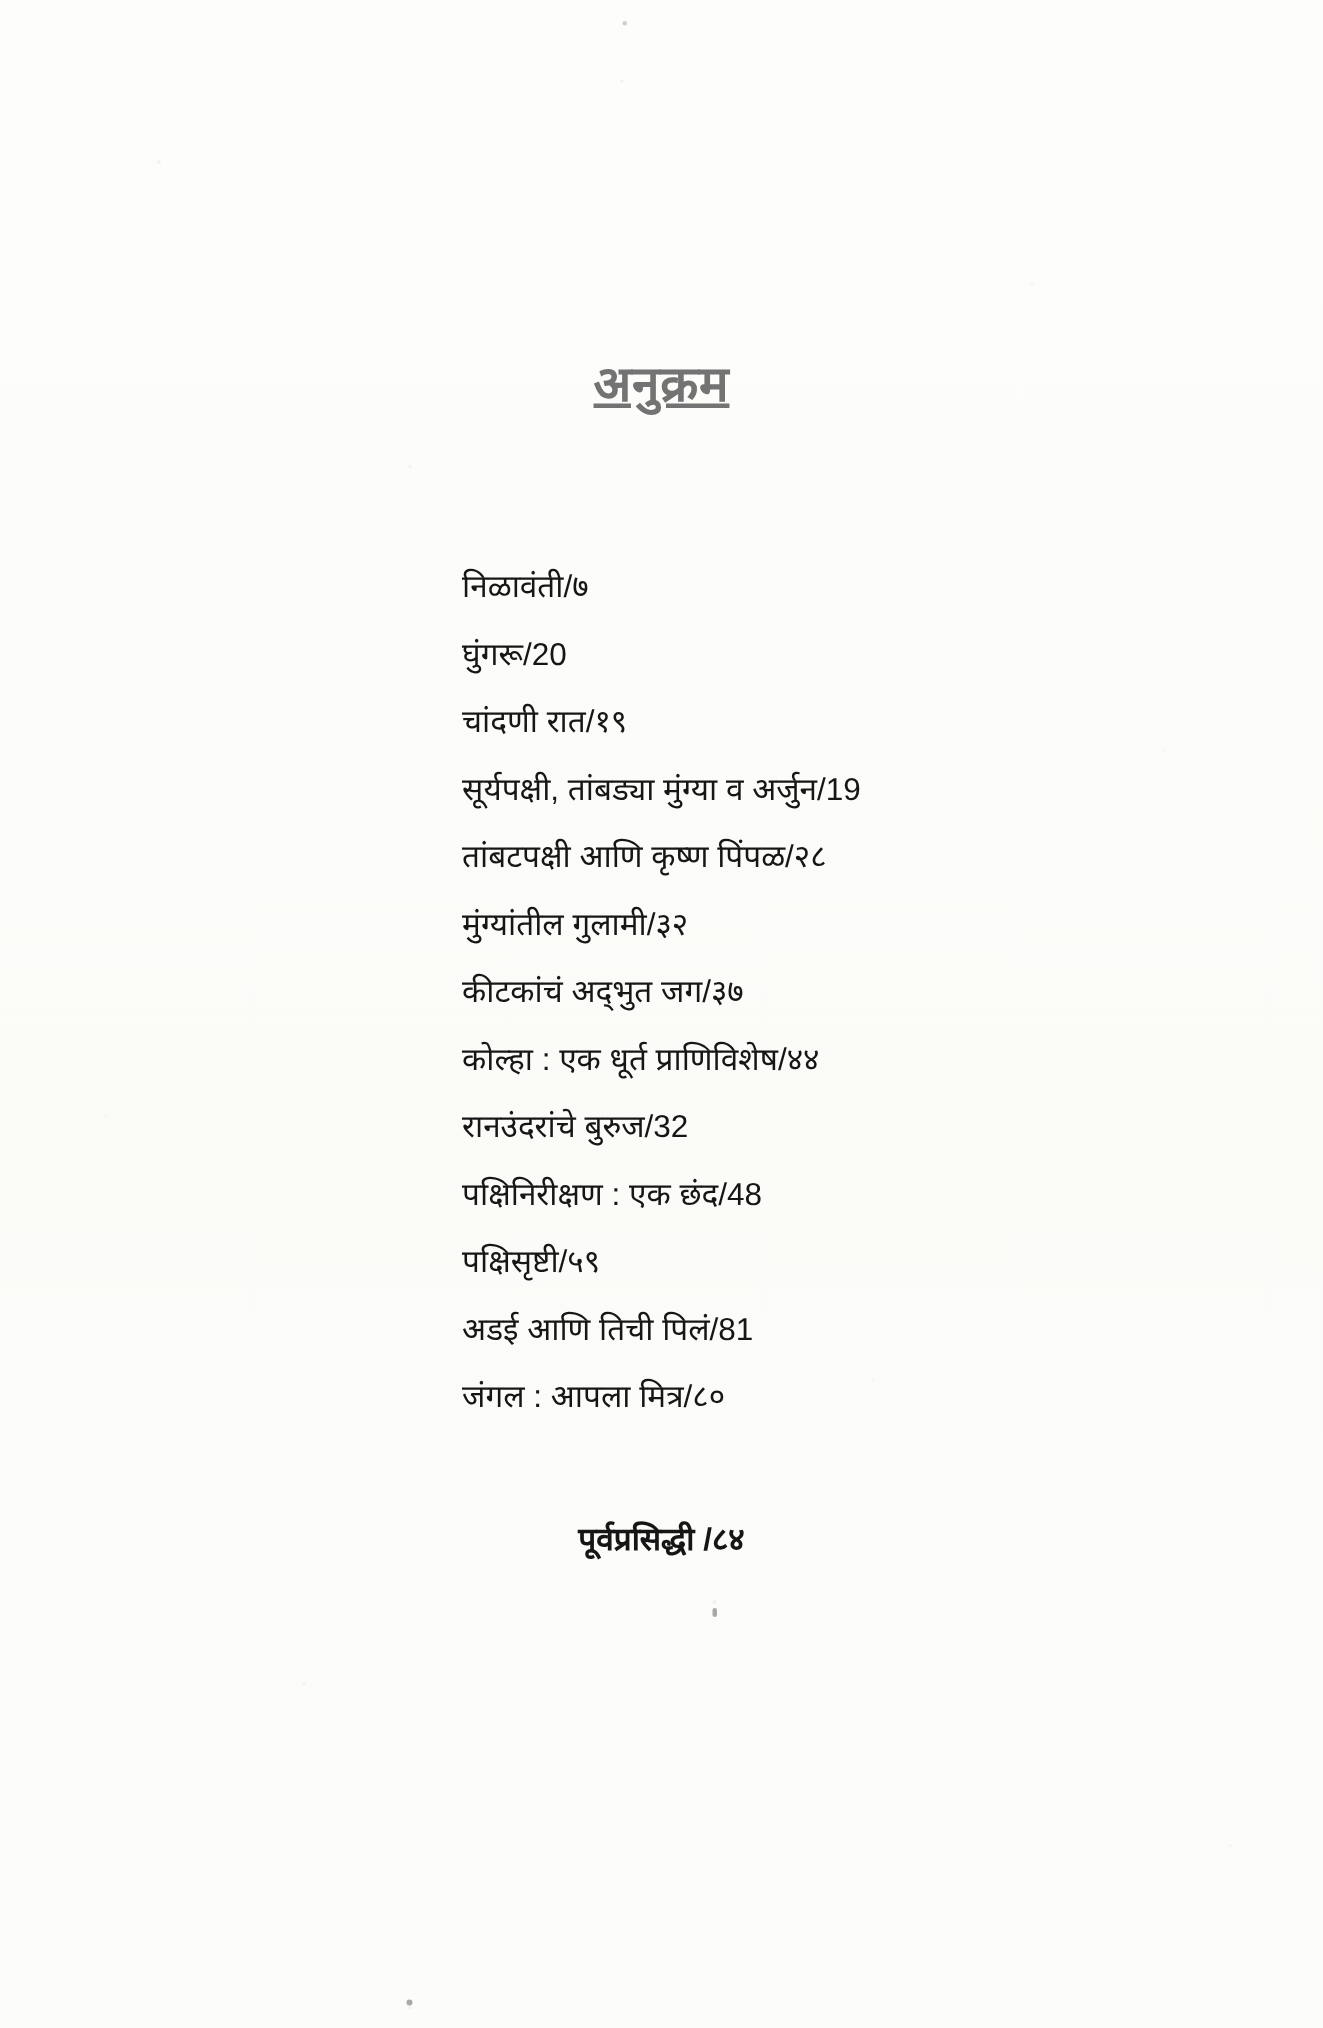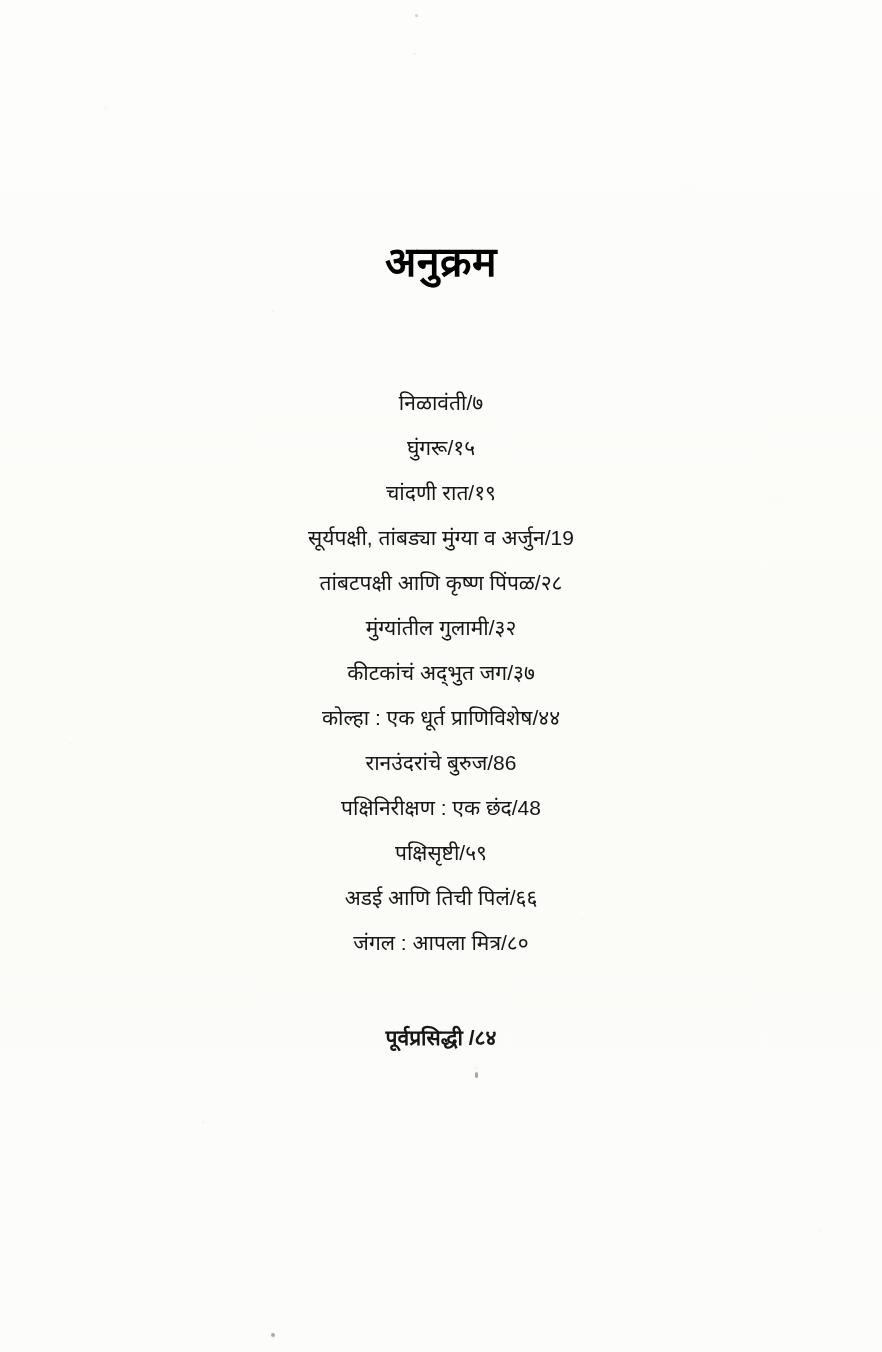--- a/index.html
+++ b/index.html
@@ -41,32 +41,33 @@
     width: 100%;
     height: 100%;
     box-sizing: border-box;
     display: flex;
     flex-direction: column;
     align-items: center;
   }
 
   .toc-title {
     margin-top: 232px;
-    font-size: 41px;
+    font-size: 33px;
     font-weight: 600;
     letter-spacing: 0.5px;
-    color: #000000;
+    color: #737373;
     font-family: "Liberation Sans", sans-serif;
+    text-decoration: underline;
   }
 
   .toc-list {
     margin-top: 92px;
     display: flex;
     flex-direction: column;
-    align-items: center;
+    align-items: flex-start;
     gap: 0;
   }
 
   .toc-entry {
     font-size: 21px;
     line-height: 45px;
     color: #161616;
     text-align: center;
     white-space: nowrap;
     font-family: "Liberation Sans", sans-serif;
@@ -95,31 +96,31 @@
 <body>
 
 <div class="paper"></div>
 
 <div class="page">
 
   <div class="toc-title">अनुक्रम</div>
 
   <div class="toc-list">
     <div class="toc-entry">निळावंती/७</div>
-    <div class="toc-entry">घुंगरू/१५</div>
+    <div class="toc-entry">घुंगरू/20</div>
     <div class="toc-entry">चांदणी रात/१९</div>
     <div class="toc-entry">सूर्यपक्षी, तांबड्या मुंग्या व अर्जुन/19</div>
     <div class="toc-entry">तांबटपक्षी आणि कृष्ण पिंपळ/२८</div>
     <div class="toc-entry">मुंग्यांतील गुलामी/३२</div>
     <div class="toc-entry">कीटकांचं अद्‌भुत जग/३७</div>
     <div class="toc-entry">कोल्हा : एक धूर्त प्राणिविशेष/४४</div>
-    <div class="toc-entry">रानउंदरांचे बुरुज/86</div>
+    <div class="toc-entry">रानउंदरांचे बुरुज/32</div>
     <div class="toc-entry">पक्षिनिरीक्षण : एक छंद/48</div>
     <div class="toc-entry">पक्षिसृष्टी/५९</div>
-    <div class="toc-entry">अडई आणि तिची पिलं/६६</div>
+    <div class="toc-entry">अडई आणि तिची पिलं/81</div>
     <div class="toc-entry">जंगल : आपला मित्र/८०</div>
   </div>
 
   <div class="toc-back">
     <div class="toc-entry">पूर्वप्रसिद्धी /८४</div>
   </div>
 
 </div>
 
 <span class="speck" style="left:475px; top:1072px; width:3px; height:6px; border-radius:2px;"></span>

